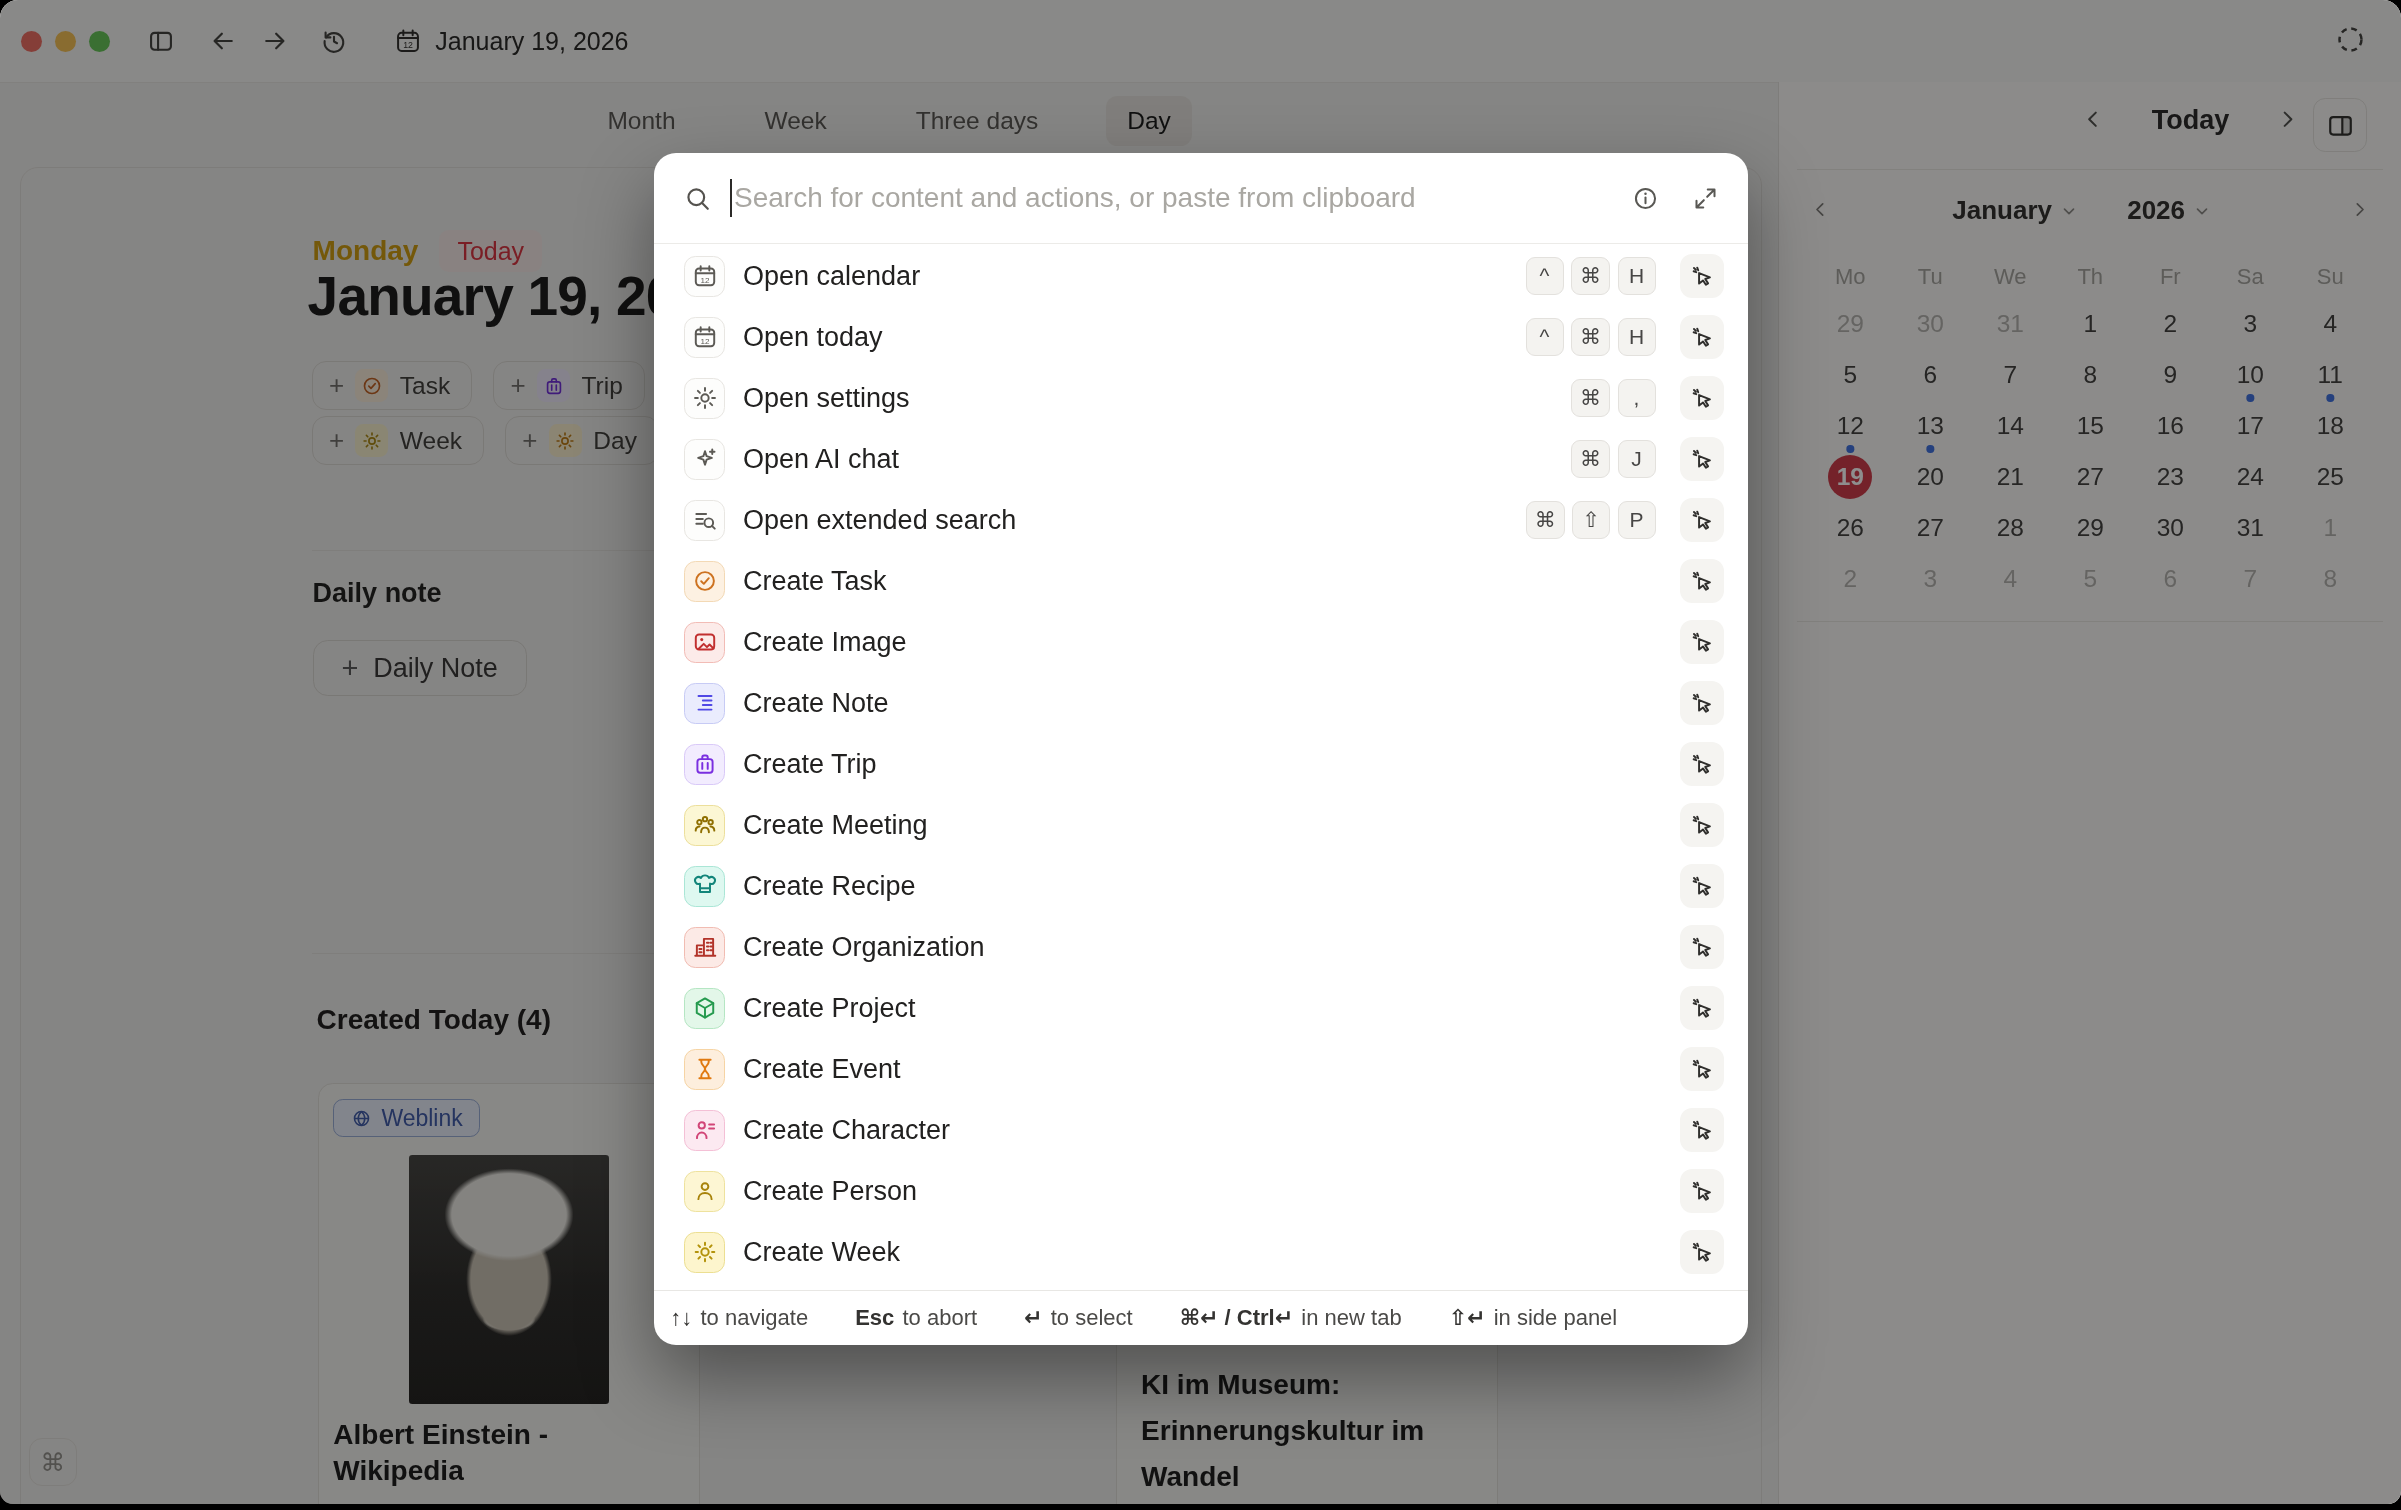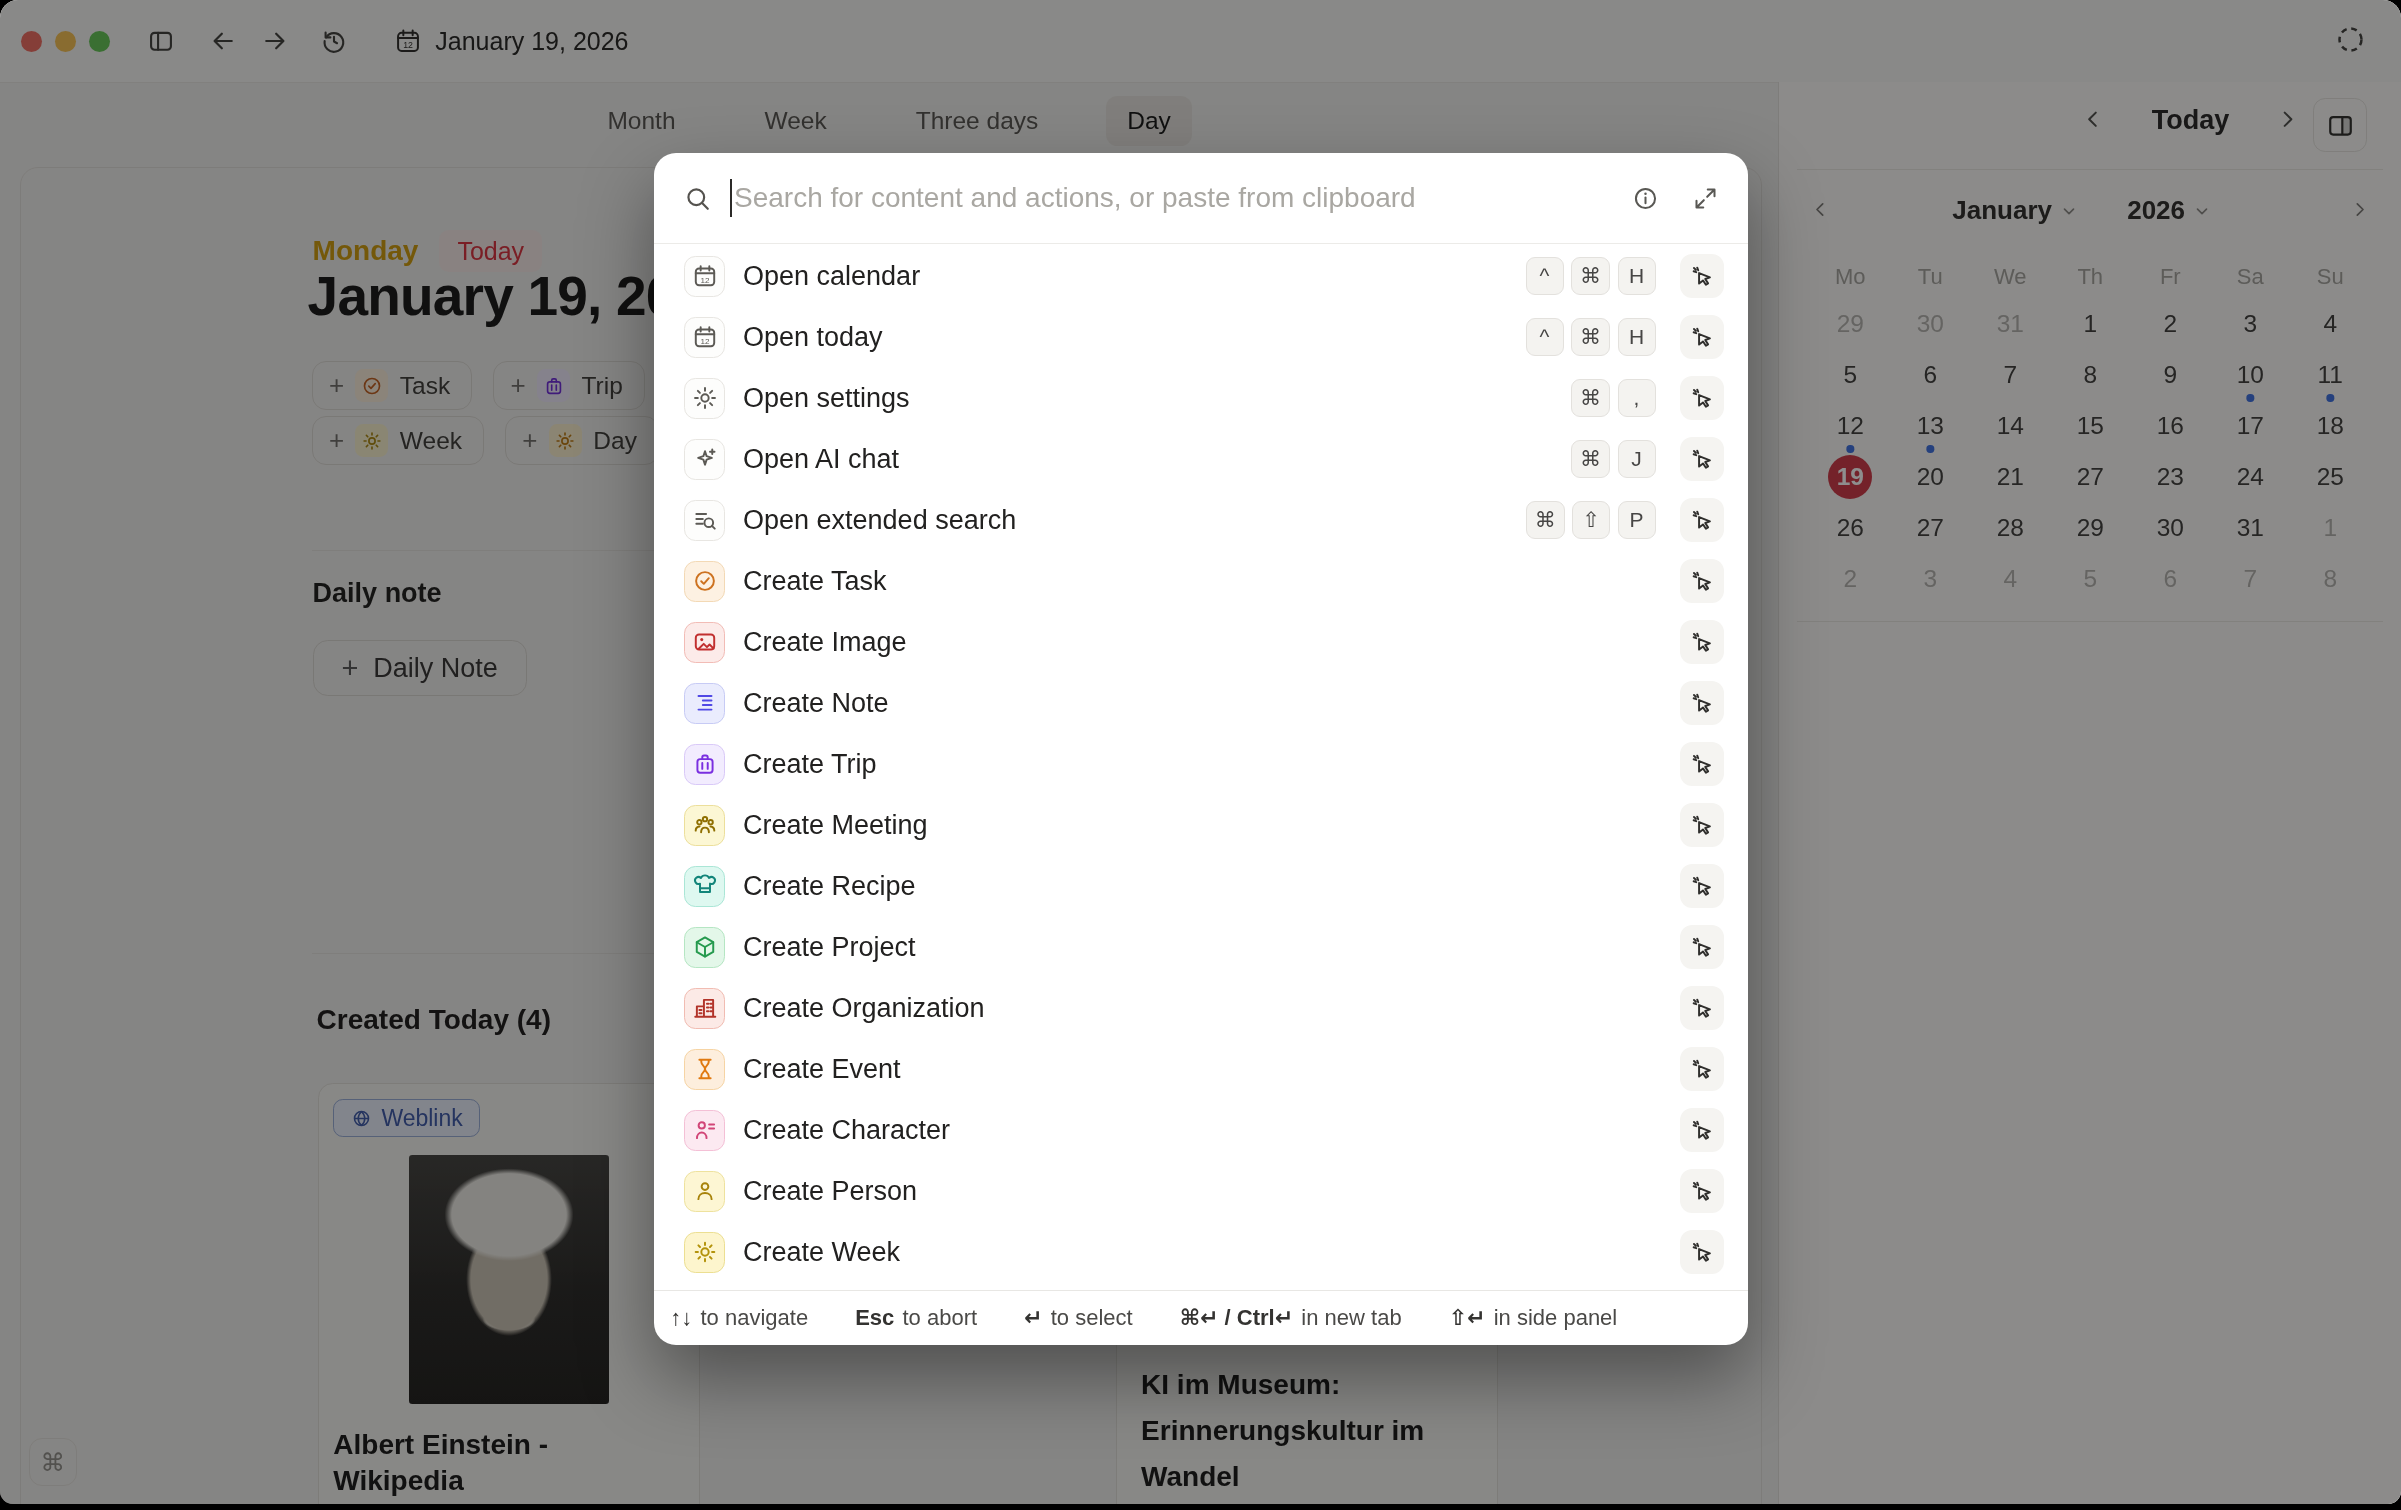--- a/index.html
+++ b/index.html
@@ -54,21 +54,21 @@
   .card1{left:297px;height:522px;padding:14.7px;}
   .badge{display:inline-flex;align-items:center;gap:9.8px;border:1.6px solid #96abd6;background:#e9eefb;
     color:#3a57a8;border-radius:9.8px;padding:4.9px 16.3px;font-size:23px;font-weight:500;}
   .badge svg{width:21px;height:21px;}
   .portrait{width:200px;height:249px;margin:18px auto 0;border-radius:3.3px;
     background:
       radial-gradient(ellipse 52% 30% at 50% 24%, #eceae4 0 55%, rgba(236,234,228,0) 62%),
       radial-gradient(ellipse 34% 36% at 50% 50%, #c9c1b2 0 56%, rgba(201,193,178,0) 63%),
       radial-gradient(ellipse 20% 7% at 50% 66%, #ece8df 0 58%, rgba(0,0,0,0) 66%),
       linear-gradient(180deg,#403f3c,#272624 55%,#1d1c1a);}
-  .card-title{margin-top:23px;font-size:28px;line-height:36px;font-weight:700;color:#161615;}
+  .card-title{margin-top:13px;font-size:28px;line-height:36px;font-weight:700;color:#161615;}
   .card3{left:1095px;height:522px;padding:14.7px 24.5px;}
   .ki-spacer{height:263px;}
   .ki-title{font-size:28px;line-height:46px;font-weight:700;color:#161615;width:335px;}
   .cmd-btn{position:absolute;left:8.2px;top:1270px;width:46px;height:46px;border:1.6px solid #e2e0db;
     border-radius:13px;display:flex;align-items:center;justify-content:center;
     font-size:24.5px;color:#8f8d88;}
   
   .right-panel{position:relative;width:622px;height:100%;background:#fbfaf8;border-left:1.6px solid #e2e0dc;}
   .rp-head{position:absolute;left:0;top:0;width:100%;height:87px;}
   .rp-nav{position:absolute;left:302px;top:23px;display:flex;align-items:center;gap:46px;color:#2a2927;}
@@ -697,43 +697,43 @@
           <span class="cmd-label">Create Recipe</span>
           <span class="keys"></span>
           <span class="ptr-chip">
             <svg viewBox="0 0 24 24" fill="none" stroke="currentColor" stroke-width="1.8" stroke-linecap="round" stroke-linejoin="round">
               <path d="M9.3 9.3l10 4-4.3 1.5 2.6 4-2 1.3-2.6-4-3.7 2.9z"></path>
               <path d="M4.3 7.6l2.4.9M7.6 4.3l.9 2.4M4.6 4.6l1.8 1.8"></path>
             </svg>
           </span>
         </div>
         <div class="cmd-row">
+          <span class="cmd-chip" style="background:#fceae6;border:1.6px solid #f1bcb2;color:#b23329">
+            <svg viewBox="0 0 24 24" fill="none" stroke="currentColor" stroke-width="1.8" stroke-linecap="round" stroke-linejoin="round">
+              <path d="M4.5 20V10.5h6.5V20M11 20V4.5h8.5V20M3 20h18.5"></path>
+              <path d="M13.8 8h1.4M17 8h1.4M13.8 11.5h1.4M17 11.5h1.4M13.8 15h1.4M17 15h1.4M6.8 13.8h2M6.8 16.8h2"></path>
+            </svg>
+          </span>
+          <span class="cmd-label">Create Organization</span>
+          <span class="keys"></span>
+          <span class="ptr-chip">
+            <svg viewBox="0 0 24 24" fill="none" stroke="currentColor" stroke-width="1.8" stroke-linecap="round" stroke-linejoin="round">
+              <path d="M9.3 9.3l10 4-4.3 1.5 2.6 4-2 1.3-2.6-4-3.7 2.9z"></path>
+              <path d="M4.3 7.6l2.4.9M7.6 4.3l.9 2.4M4.6 4.6l1.8 1.8"></path>
+            </svg>
+          </span>
+        </div>
+        <div class="cmd-row">
           <span class="cmd-chip" style="background:#e3f7e9;border:1.6px solid #b5e6c3;color:#259a4e">
             <svg viewBox="0 0 24 24" fill="none" stroke="currentColor" stroke-width="1.8" stroke-linecap="round" stroke-linejoin="round">
               <path d="M12 3.2l7.6 4.3v9L12 20.8l-7.6-4.3v-9z"></path>
               <path d="M12 12l7.6-4.4M12 12L4.4 7.6M12 12v8.8"></path>
             </svg>
           </span>
           <span class="cmd-label">Create Project</span>
-          <span class="keys"></span>
-          <span class="ptr-chip">
-            <svg viewBox="0 0 24 24" fill="none" stroke="currentColor" stroke-width="1.8" stroke-linecap="round" stroke-linejoin="round">
-              <path d="M9.3 9.3l10 4-4.3 1.5 2.6 4-2 1.3-2.6-4-3.7 2.9z"></path>
-              <path d="M4.3 7.6l2.4.9M7.6 4.3l.9 2.4M4.6 4.6l1.8 1.8"></path>
-            </svg>
-          </span>
-        </div>
-        <div class="cmd-row">
-          <span class="cmd-chip" style="background:#fceae6;border:1.6px solid #f1bcb2;color:#b23329">
-            <svg viewBox="0 0 24 24" fill="none" stroke="currentColor" stroke-width="1.8" stroke-linecap="round" stroke-linejoin="round">
-              <path d="M4.5 20V10.5h6.5V20M11 20V4.5h8.5V20M3 20h18.5"></path>
-              <path d="M13.8 8h1.4M17 8h1.4M13.8 11.5h1.4M17 11.5h1.4M13.8 15h1.4M17 15h1.4M6.8 13.8h2M6.8 16.8h2"></path>
-            </svg>
-          </span>
-          <span class="cmd-label">Create Organization</span>
           <span class="keys"></span>
           <span class="ptr-chip">
             <svg viewBox="0 0 24 24" fill="none" stroke="currentColor" stroke-width="1.8" stroke-linecap="round" stroke-linejoin="round">
               <path d="M9.3 9.3l10 4-4.3 1.5 2.6 4-2 1.3-2.6-4-3.7 2.9z"></path>
               <path d="M4.3 7.6l2.4.9M7.6 4.3l.9 2.4M4.6 4.6l1.8 1.8"></path>
             </svg>
           </span>
         </div>
         <div class="cmd-row">
           <span class="cmd-chip" style="background:#fdeedd;border:1.6px solid #f6d4a4;color:#e0790f">

